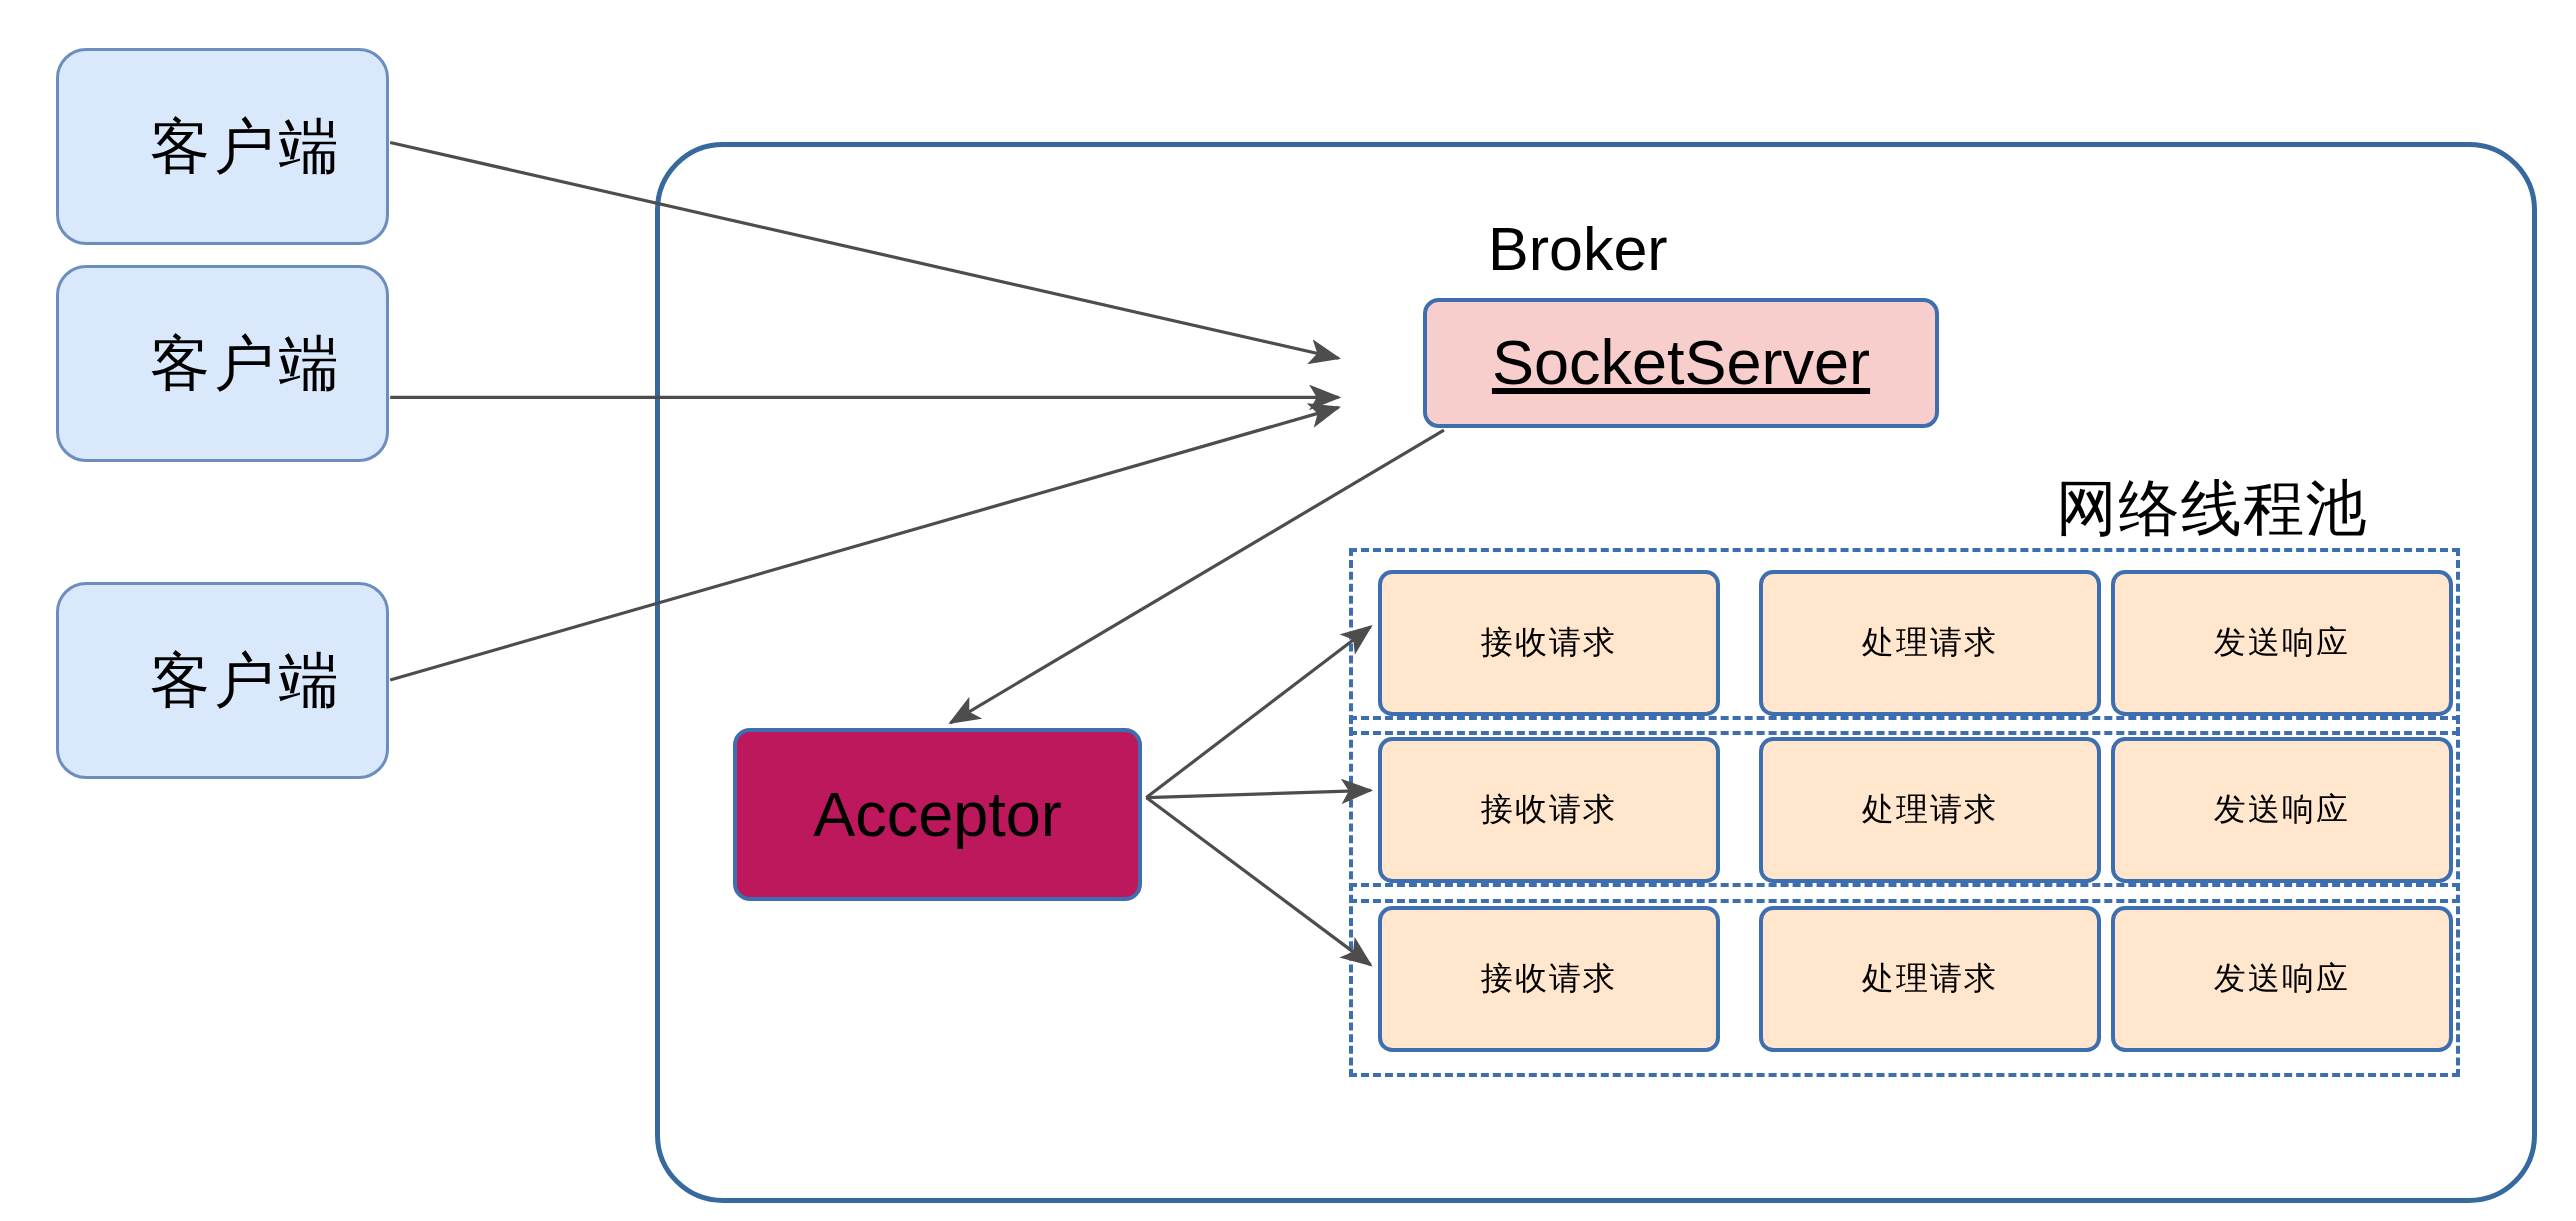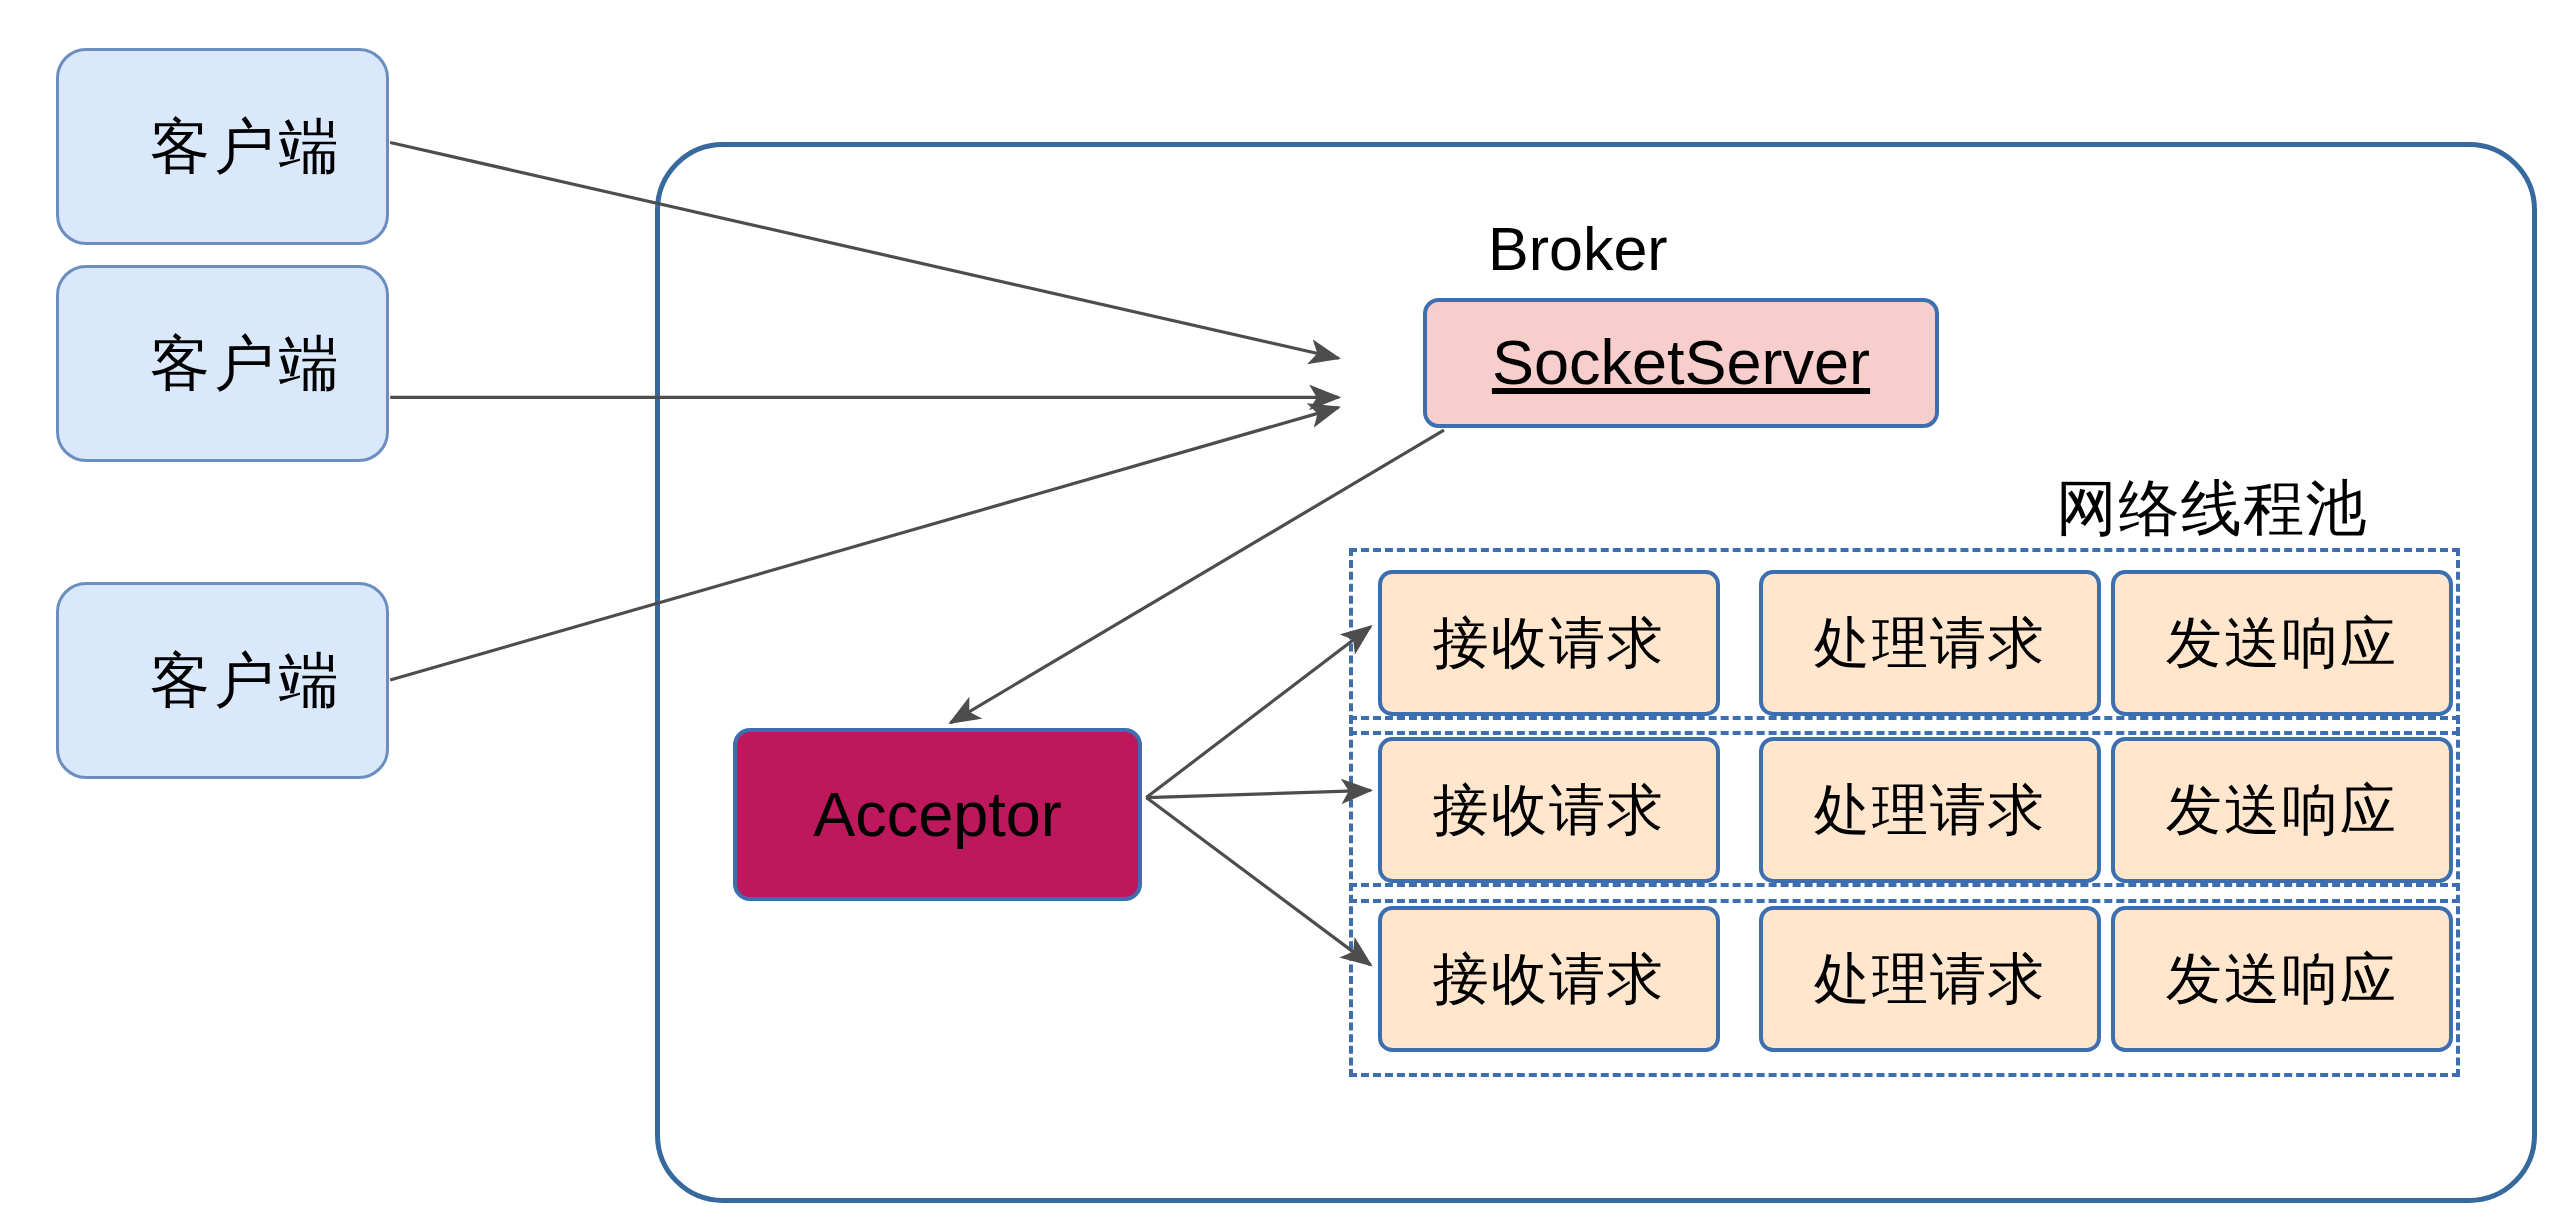--- a/index.html
+++ b/index.html
@@ -35,21 +35,21 @@
   
   .pool-label{position:absolute;font-size:61px;color:#000;white-space:nowrap;
               letter-spacing:1.4px;}
 
   
   .thread-row{position:absolute;box-sizing:border-box;
               border:4.3px dashed #3d6fb0;background:transparent;}
 
   
   .stage-box{background:#ffe6cc;border:4.3px solid #3d6fb0;border-radius:14.2px;
-             font-size:56px;letter-spacing:2.1px;}
+             font-size:32px;letter-spacing:2.1px;}
 </style>
 </head>
 <body>
 
 <div id="stage">
 
   <div class="broker-box" id="broker-box" style="left: 655px; top: 142px; width: 1882px; height: 1061px;"></div>
   <div class="broker-label" id="broker-label" style="left: 1488px; top: 214px;">Broker</div>
 
   <div class="pool-label" id="pool-label" style="left: 2056px; top: 468px;">网络线程池</div>

